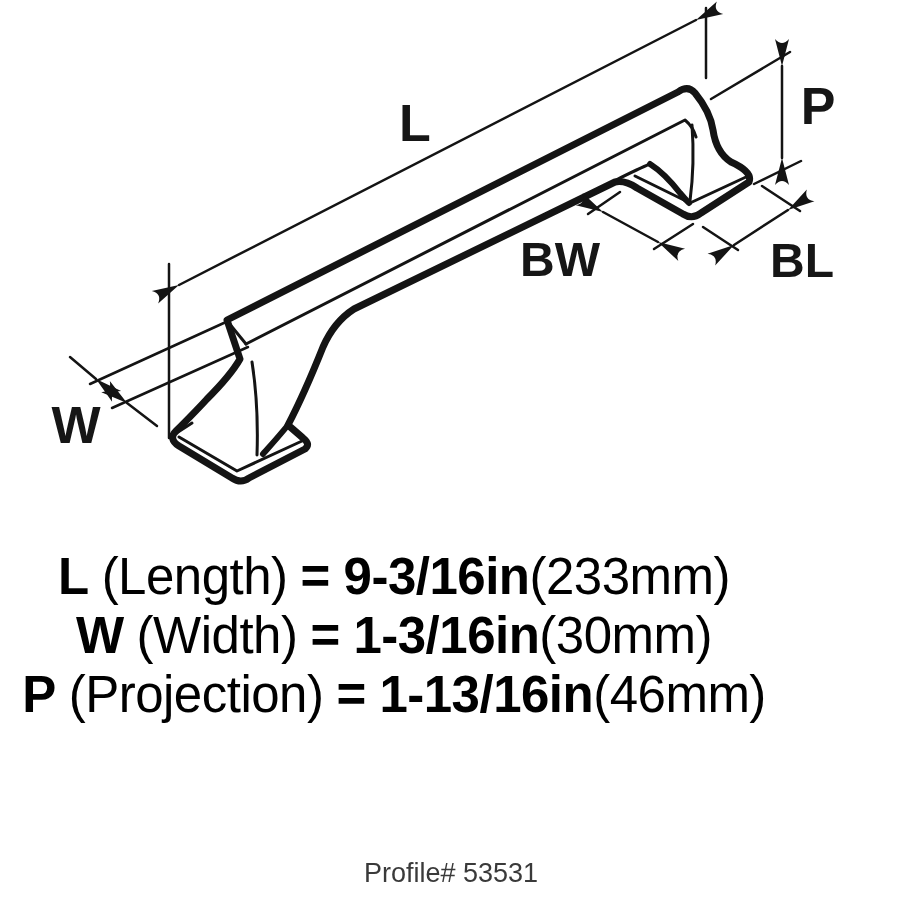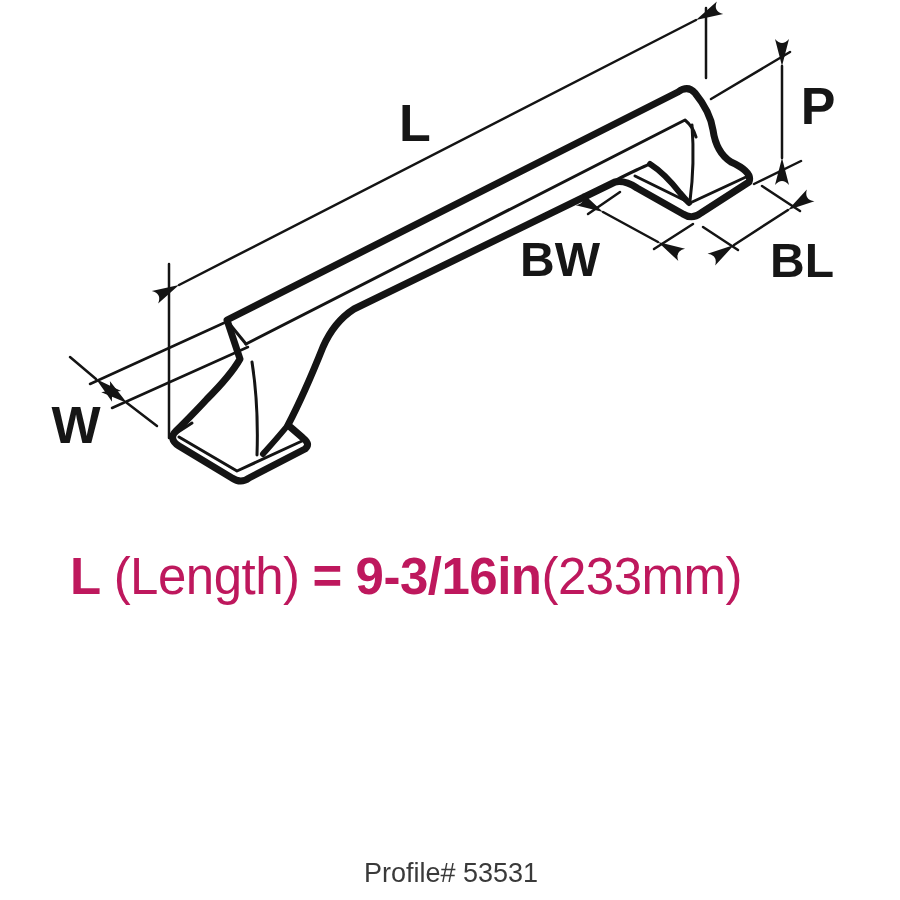--- a/index.html
+++ b/index.html
@@ -11,23 +11,23 @@
     font-family:"Liberation Sans", sans-serif;
   }
   .diagram-svg{position:absolute;left:0;top:0;}
   .svg-label{
     font-family:"Liberation Sans", sans-serif;
     font-weight:bold;
     fill:#161616;
   }
   .spec-block{
     position:absolute;
-    left:16px;top:547px;width:780px;
+    left:4px;top:547px;width:780px;
     text-align:center;
-    color:#be185d;
+    color:#000000;
     font-size:51px;
     line-height:59px;
     letter-spacing:-0.5px;
     white-space:nowrap;
   }
   .spec-line{display:block;}
   .sp-abbr{font-weight:bold;margin-right:13px;}
   .sp-name{font-weight:normal;margin-right:13px;}
   .sp-in{font-weight:bold;}
   .sp-mm{font-weight:normal;}
@@ -121,17 +121,23 @@
     <text class="svg-label" x="76" y="443" font-size="52" text-anchor="middle">W</text>
     <text class="svg-label" x="818" y="124" font-size="52" text-anchor="middle">P</text>
     <text class="svg-label" x="560" y="276" font-size="48" text-anchor="middle">BW</text>
     <text class="svg-label" x="802" y="277" font-size="48" text-anchor="middle">BL</text>
   </svg>
 
   <div class="spec-block">
     <span class="spec-line">
       <span class="sp-abbr">L</span><span class="sp-name">(Length)</span><span class="sp-in">= 9-3/16in</span><span class="sp-mm">(233mm)</span>
     </span>
+    <span class="spec-line">
+      <span class="sp-abbr">W</span><span class="sp-name">(Width)</span><span class="sp-in">= 1-3/16in</span><span class="sp-mm">(30mm)</span>
+    </span>
+    <span class="spec-line">
+      <span class="sp-abbr">P</span><span class="sp-name">(Projection)</span><span class="sp-in">= 1-13/16in</span><span class="sp-mm">(46mm)</span>
+    </span>
   </div>
 
   <div class="profile-line">Profile# 53531</div>
 
 </div>
 
 </body></html>

